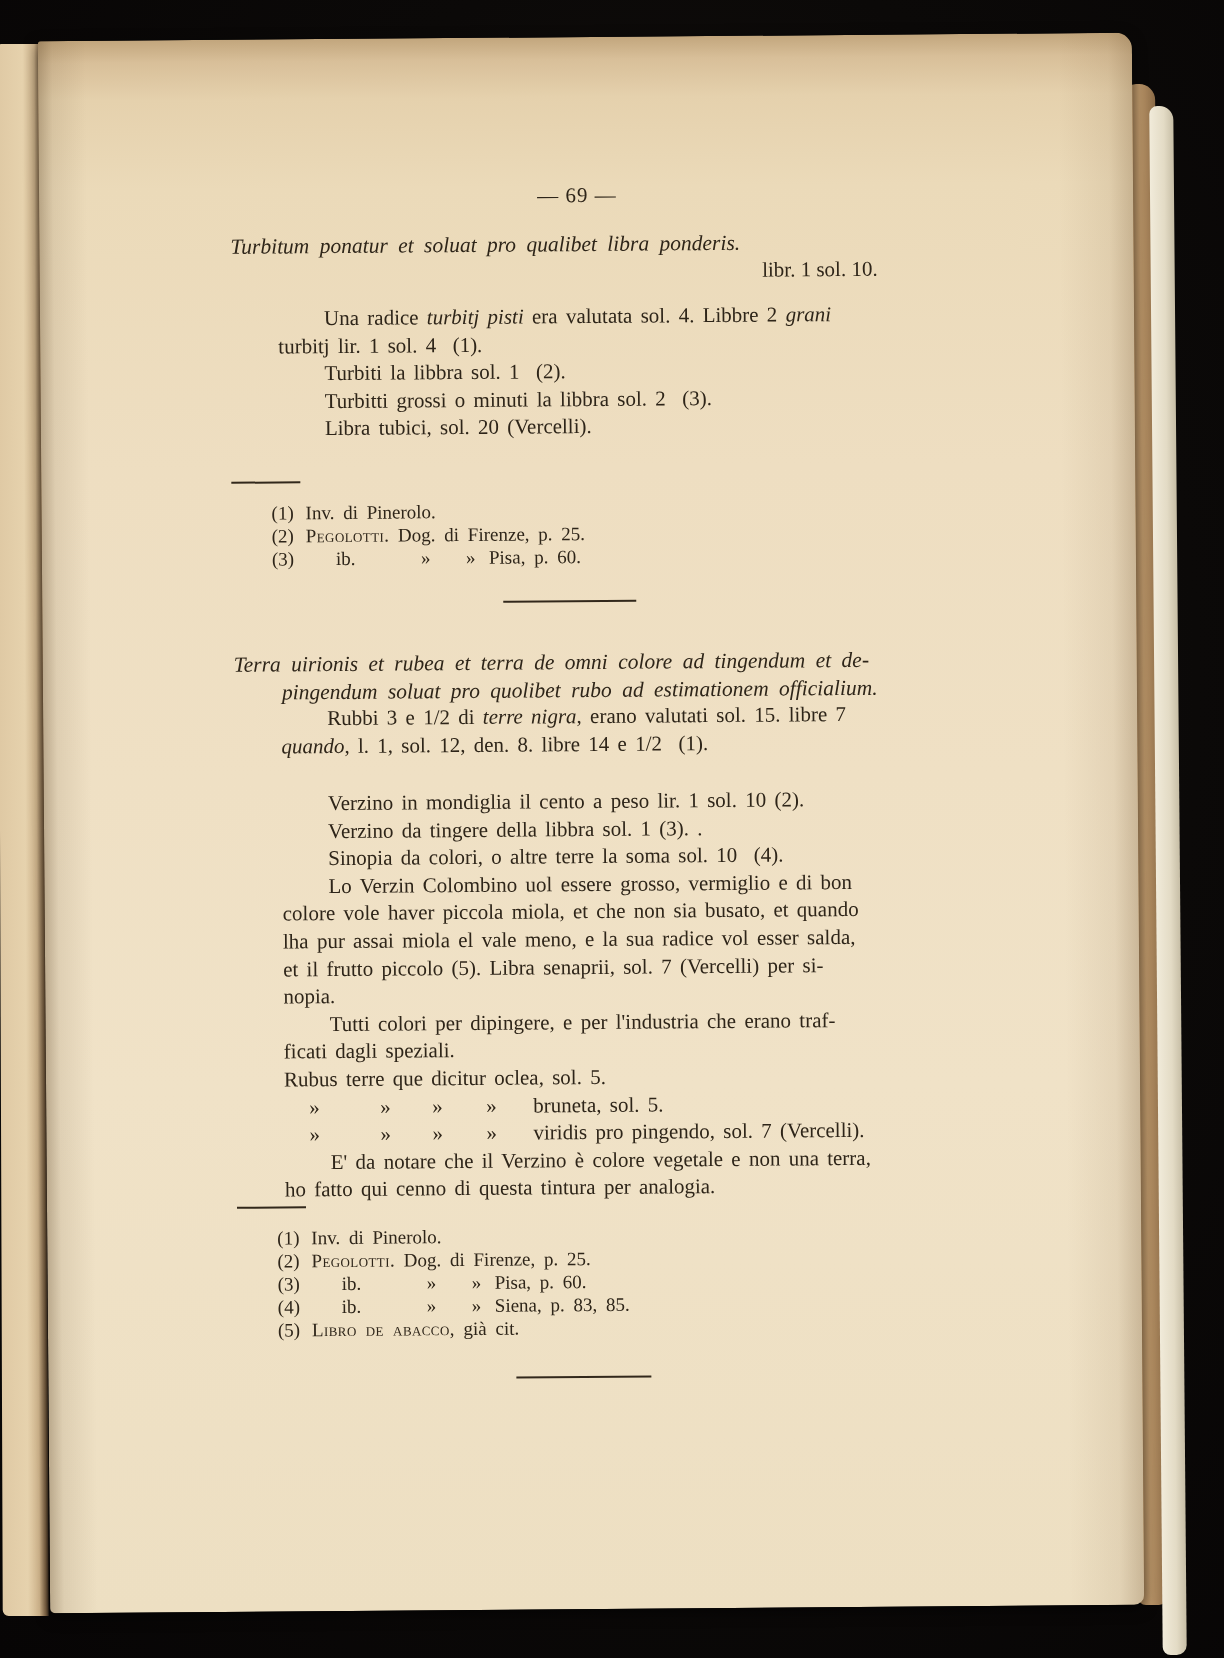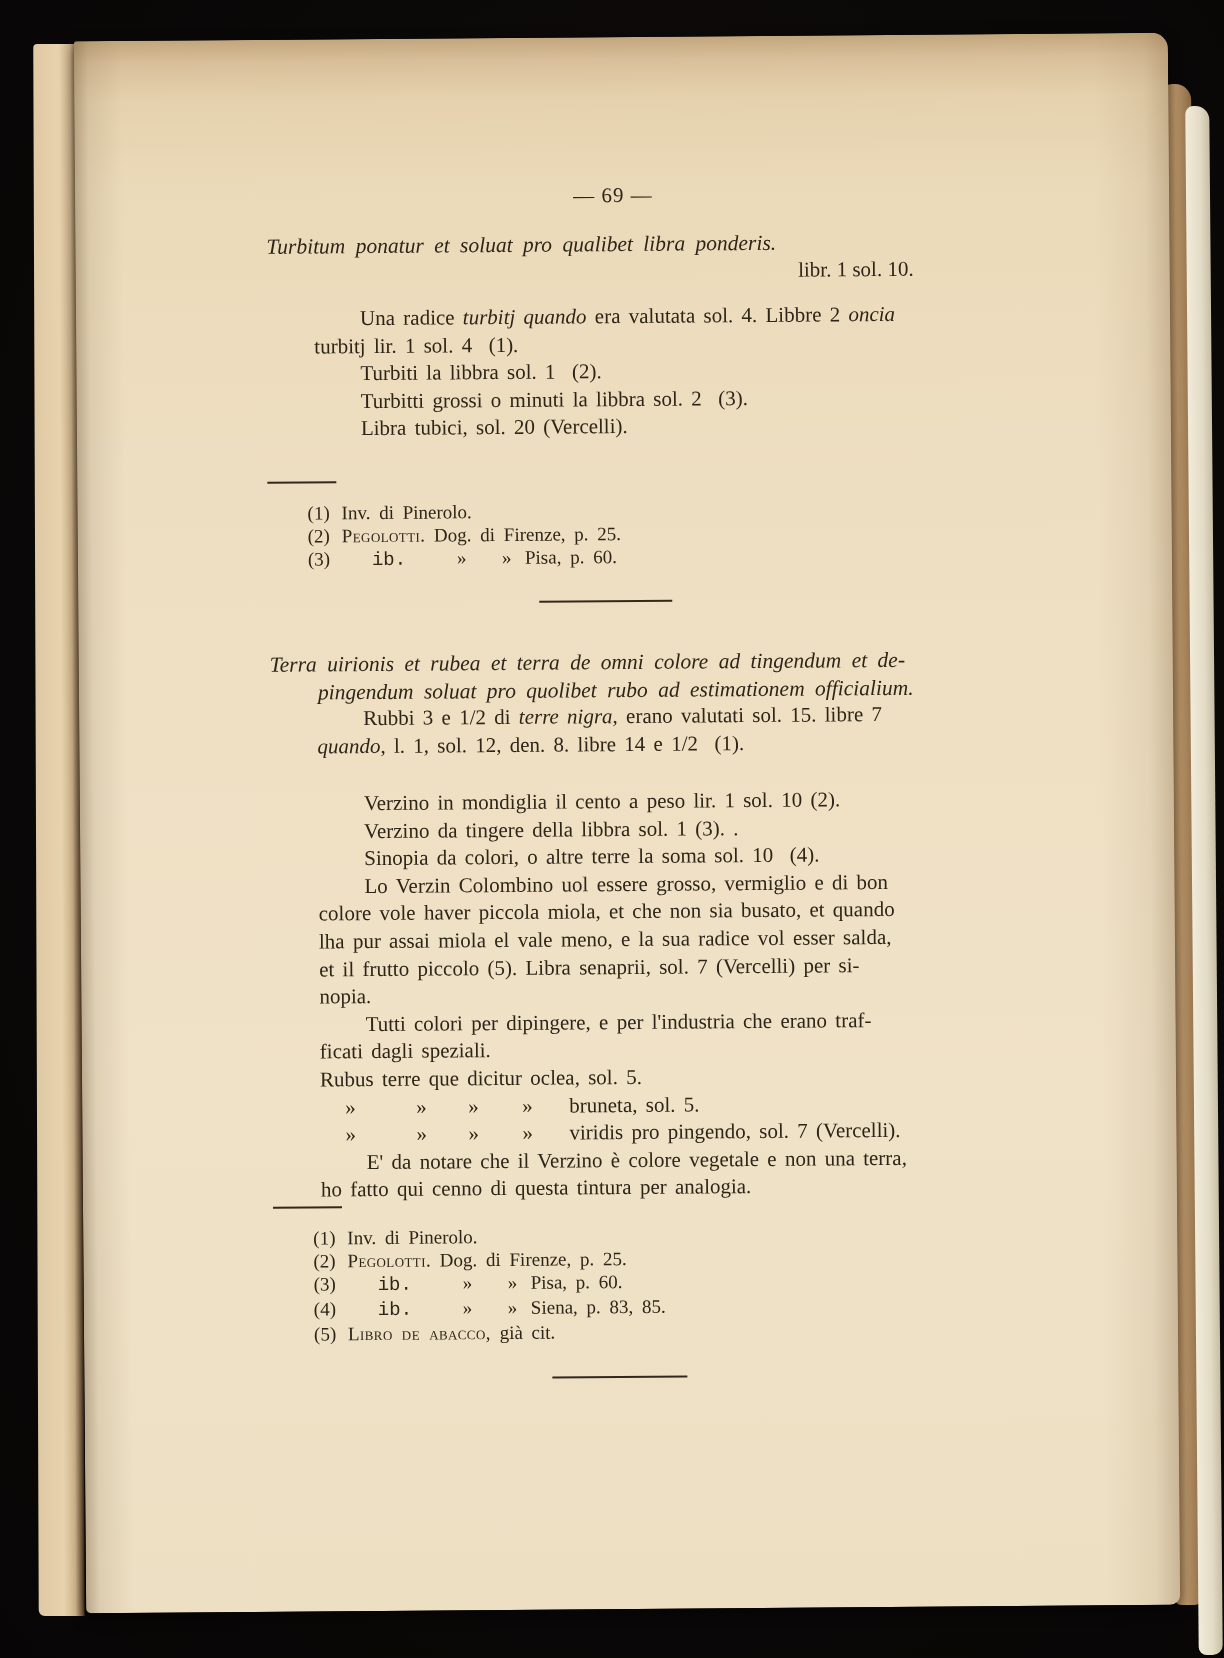--- a/index.html
+++ b/index.html
@@ -2,21 +2,21 @@
 <html><head>
 <meta charset="utf-8">
 <style>
   html,body{margin:0;padding:0;}
   body{
     width:1224px;height:1658px;overflow:hidden;position:relative;
     background:radial-gradient(ellipse at 55% 42%, #17120f 0%, #0b0908 55%, #070505 100%);
     font-family:"Liberation Serif","DejaVu Serif",serif;
     color:#2e2519;
   }
-  .scene{position:absolute;inset:0;margin-left:36px;}
+  .scene{position:absolute;inset:0;}
   
   .facing-edge{
     position:absolute;left:0;top:44px;width:46px;height:1572px;
     background:linear-gradient(90deg,#dfc9a4 0%,#e6d2ad 55%,#cdb28a 80%,#7d6243 94%,#3a2c1e 100%);
     border-radius:4px 0 0 6px;
     transform:rotate(-0.2deg);
   }
   
   .stack-dark{
     position:absolute;left:1132px;top:84px;width:29px;height:1521px;
@@ -52,21 +52,21 @@
   .h1{position:absolute;left:191px;top:194px;width:700px;font-size:21.5px;word-spacing:5px;line-height:27.6px;}
   .h2{position:absolute;left:191px;top:611px;width:710px;font-size:21.5px;word-spacing:5px;line-height:28px;}
   .h2 .cont{margin-left:48px;}
   .price{position:absolute;left:238px;top:222px;width:600px;text-align:right;font-size:21px;}
   .rule-short{position:absolute;left:190px;width:69px;height:2px;background:#32281b;}
   .rule-center{position:absolute;height:2px;background:#32281b;}
   .fnblk{position:absolute;left:230px;width:640px;}
   .fline{line-height:23px;font-size:19px;white-space:pre;word-spacing:4px;}
   .fnum{display:inline-block;width:34px;}
   .fnumw{display:inline-block;width:34px;}
-  .fib{display:inline-block;width:85px;margin-left:30px;font-family:Liberation Mono, monospace;}
+  .fib{display:inline-block;width:85px;margin-left:30px;}
   .fg1{display:inline-block;width:45px;}
   .fg2{display:inline-block;width:23px;}
   .g{display:inline-block;}
   .g1{margin-left:25px;width:71px;}
   .g2{width:52px;}
   .g3{width:54px;}
   .g4{width:47px;}
 </style>
 </head>
 <body>
@@ -77,21 +77,21 @@
   <div class="stack-light"></div>
 
   <div class="page">
 
     <div class="pageno">— 69 —</div>
 
     <div class="h1 it">Turbitum ponatur et soluat pro qualibet libra ponderis.</div>
     <div class="price">libr. 1 sol. 10.</div>
 
     <div class="blk" style="top:266px">
-      <div class="line ind"><span>Una radice </span><span class="it">turbitj quando</span><span> era valutata sol. 4. Libbre 2 </span><span class="it">oncia</span></div>
+      <div class="line ind"><span>Una radice </span><span class="it">turbitj pisti</span><span> era valutata sol. 4. Libbre 2 </span><span class="it">grani</span></div>
       <div class="line">turbitj lir. 1 sol. 4  (1).</div>
       <div class="line ind">Turbiti la libbra sol. 1  (2).</div>
       <div class="line ind">Turbitti grossi o minuti la libbra sol. 2  (3).</div>
       <div class="line ind">Libra tubici, sol. 20 (Vercelli).</div>
     </div>
 
     <div class="rule-short" style="top:442px"></div>
 
     <div class="fnblk" style="top:462px">
       <div class="fline"><span class="fnum">(1)</span><span>Inv. di Pinerolo.</span></div>

